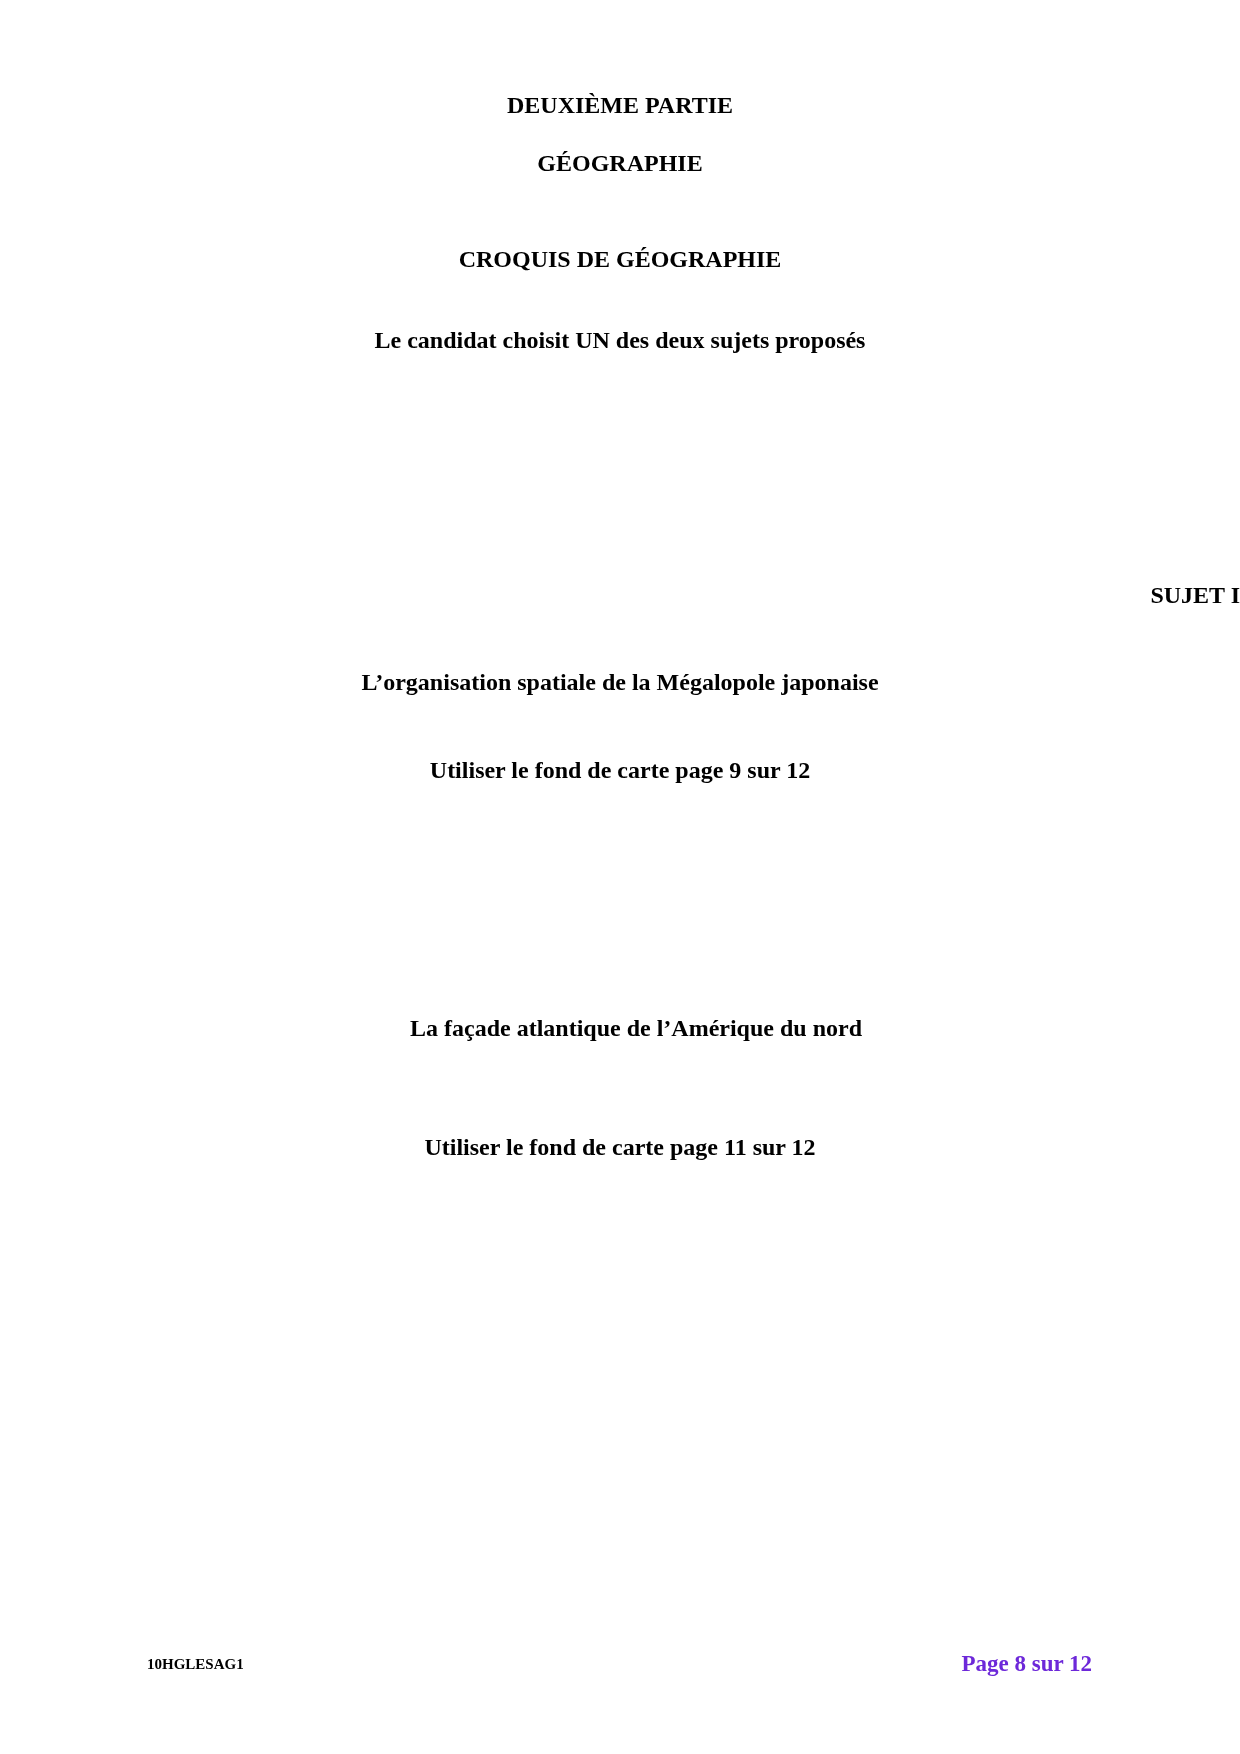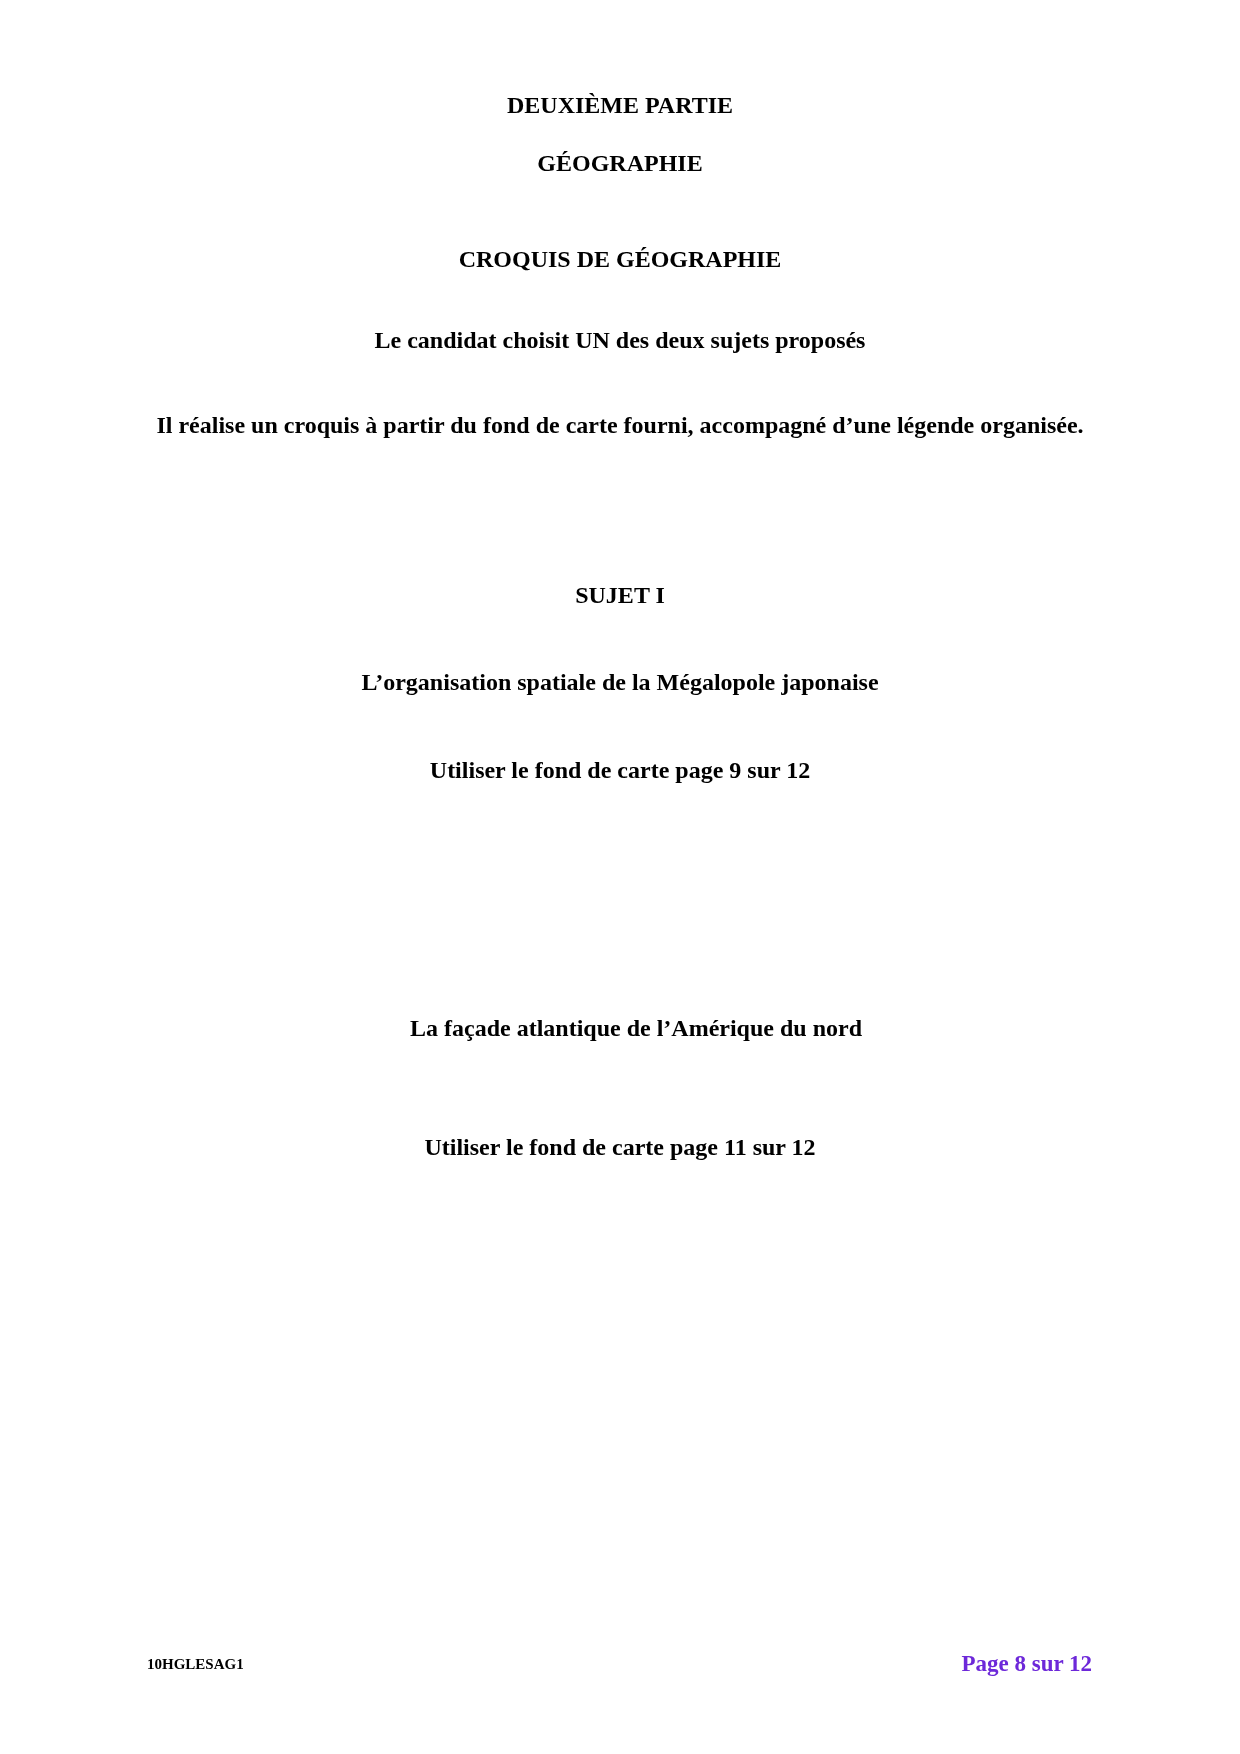--- a/index.html
+++ b/index.html
@@ -63,23 +63,22 @@
 <div class="page">
 
   <div class="line" style="top: 90px;">DEUXIÈME PARTIE</div>
 
   <div class="line" style="top: 148px;">GÉOGRAPHIE</div>
 
   <div class="line" style="top: 244px;">CROQUIS DE GÉOGRAPHIE</div>
 
   <div class="line" style="top: 325px;">Le candidat choisit UN des deux sujets proposés</div>
 
-  <div class="para" style="top: 410px;">Il réalise un croquis à partir du fond de carte fourni, accompagné d’une légende organisée.</div>
 
-  <div class="line" style="top: 580px;">SUJET I</div>
+  <div class="line" style="top: 580px; text-align: right;">SUJET I</div>
 
   <div class="line" style="top: 667px;">L’organisation spatiale de la Mégalopole japonaise</div>
 
   <div class="line" style="top: 755px;">Utiliser le fond de carte page 9 sur 12</div>
 
 
   <div class="line" style="top: 1013px; padding-left: 32px;">La façade atlantique de l’Amérique du nord</div>
 
   <div class="line" style="top: 1100px; margin-top: 32px;">Utiliser le fond de carte page 11 sur 12</div>
 

